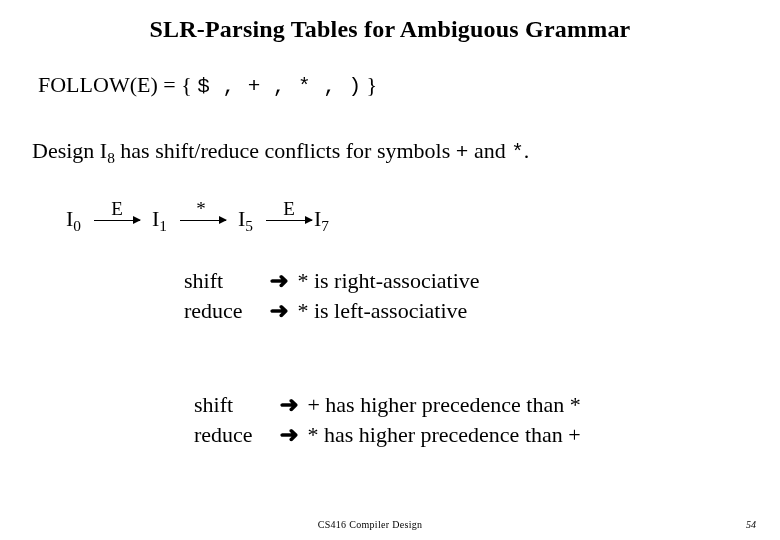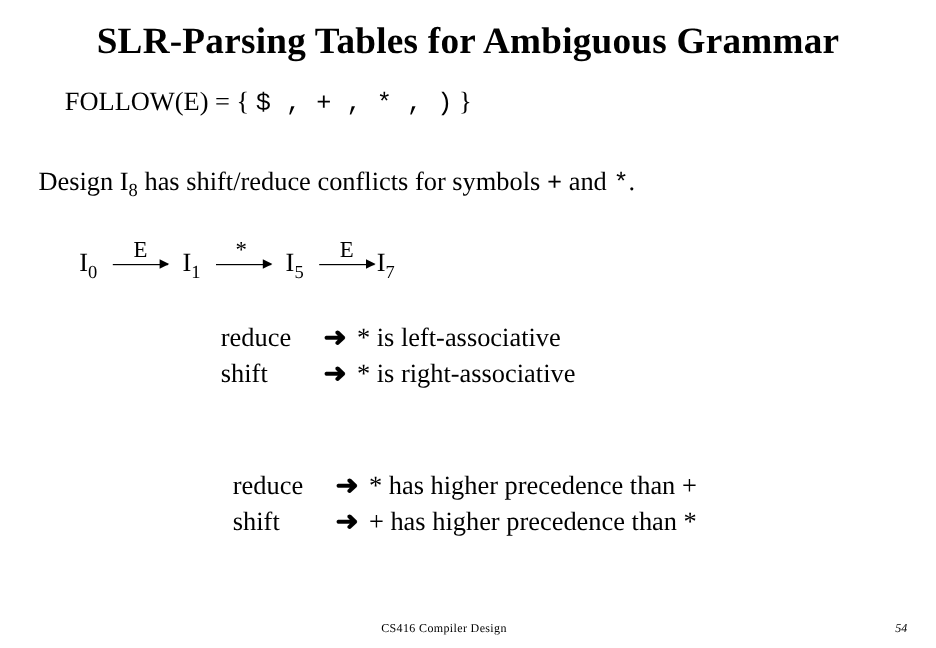--- a/index.html
+++ b/index.html
@@ -18,28 +18,28 @@
     width: 780px;
     height: 540px;
     box-sizing: border-box;
   }
   .title {
     position: absolute;
     top: 16px;
     left: 0;
     width: 780px;
     text-align: center;
-    font-size: 31px;
+    font-size: 24px;
     font-weight: bold;
     letter-spacing: 0.2px;
   }
   .follow-line {
     position: absolute;
     top: 72px;
-    left: 54px;
+    left: 38px;
     font-size: 22px;
   }
   .mono {
     font-family: "Courier New", Courier, monospace;
     font-size: 21px;
   }
   .state-line {
     position: absolute;
     top: 138px;
     left: 32px;
@@ -152,40 +152,40 @@
     <span class="arrow" style="left:200px; width:46px"></span>
     <span class="arrow-label" style="left:214px; width:18px">E</span>
 
     <span class="node" style="left:248px">
       <span>I</span><sub>7</sub>
     </span>
   </div>
 
   <div class="block" style="top:266px; left:94px;">
     <span class="indent-action">
+      <span class="keyword">shift</span>
+      <span class="arrow-glyph">➜</span>
+      <span>* is right-associative</span>
+    </span>
+    <span class="indent-action">
       <span class="keyword">reduce</span>
       <span class="arrow-glyph">➜</span>
       <span>* is left-associative</span>
-    </span>
-    <span class="indent-action">
-      <span class="keyword">shift</span>
-      <span class="arrow-glyph">➜</span>
-      <span>* is right-associative</span>
     </span>
   </div>
 
   <div class="block" style="top:390px; left:104px;">
     <span class="indent-action">
+      <span class="keyword">shift</span>
+      <span class="arrow-glyph">➜</span>
+      <span>+ has higher precedence than *</span>
+    </span>
+    <span class="indent-action">
       <span class="keyword">reduce</span>
       <span class="arrow-glyph">➜</span>
       <span>* has higher precedence than +</span>
-    </span>
-    <span class="indent-action">
-      <span class="keyword">shift</span>
-      <span class="arrow-glyph">➜</span>
-      <span>+ has higher precedence than *</span>
     </span>
   </div>
 
   <div class="footer-center">CS416 Compiler Design</div>
   <div class="footer-right">54</div>
 
 </div>
 
 </body></html>

